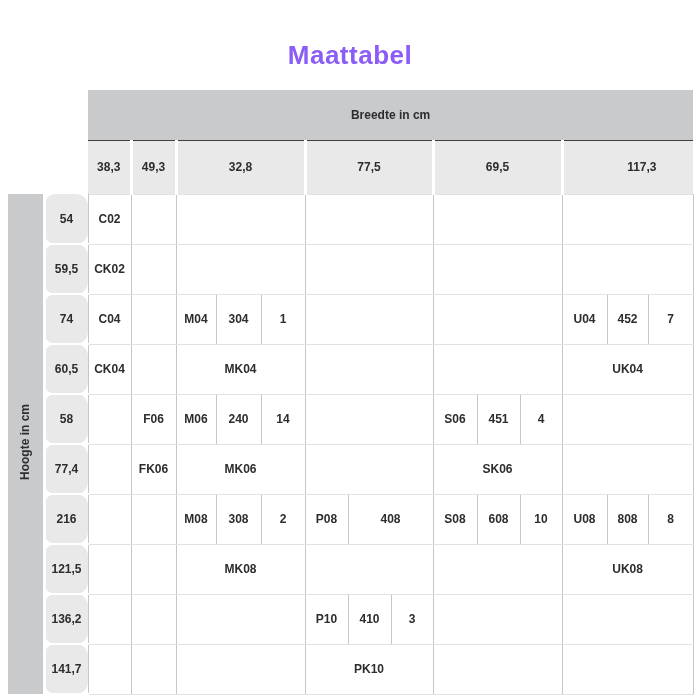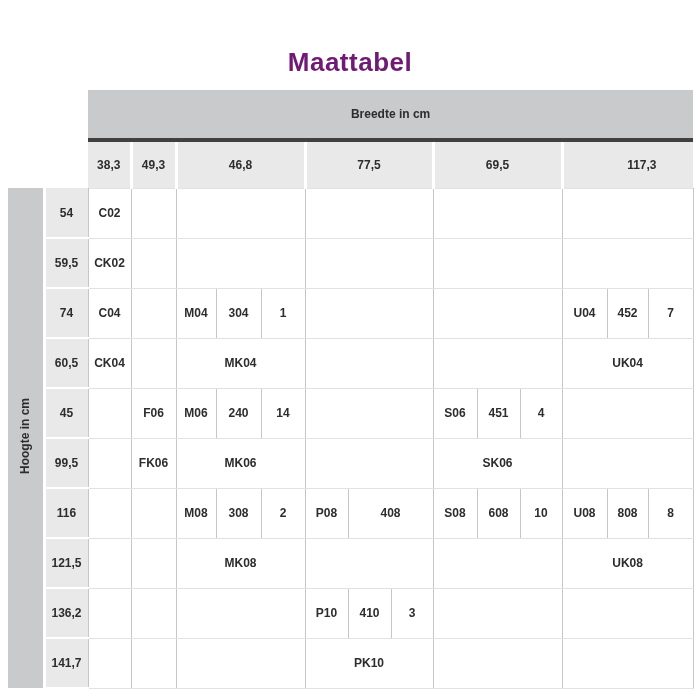--- a/index.html
+++ b/index.html
@@ -1,35 +1,35 @@
 <!DOCTYPE html>
 <html><head>
 <meta charset="utf-8">
 <style>
   html,body{margin:0;padding:0;background:#fff;}
   .page{position:relative;width:700px;height:700px;background:#ffffff;overflow:hidden;
         font-family:"Liberation Sans",sans-serif;}
-  .title{margin:1px;padding-top:46px;text-align:center;font-size:26px;font-weight:bold;
-         color:#701a75;letter-spacing:0.5px;}
+  .title{margin:16px;padding-top:24px;text-align:center;font-size:26px;font-weight:bold;
+         color:#8b5cf6;letter-spacing:0.5px;}
   table.maattabel{position:absolute;left:8px;top:90px;border-collapse:collapse;
                   table-layout:fixed;width:685px;}
   table.maattabel td{padding:0;vertical-align:middle;text-align:center;
                      font-size:12px;font-weight:bold;color:#2d2d2f;overflow:hidden;}
   tr.group-row{height:50px;}
-  tr.hdr-row{height:48px;}
+  tr.hdr-row{height:54px;}
   tbody tr{height:50px;}
   td.corner{background:#ffffff;border:none;}
-  td.groupbar{background:#c9cacb;border-bottom:4px solid #404040;}
+  td.groupbar{background:#c9cacb;border-bottom:1px solid #404040;}
   td.colhdr{background:#e9e9ea;border-right:3px solid #ffffff;}
   td.colhdr:last-child{border-right:none;padding-left:27px;}
   td.vbar{background:#c9cacb;border-right:3px solid #ffffff;}
   td.vbar span{display:inline-block;writing-mode:vertical-rl;transform:rotate(180deg);
                font-size:12px;font-weight:bold;color:#2d2d2f;}
   td.rowlabel{background:#e9e9ea;border-bottom:2px solid #ffffff;
-              border-right:1px solid #c6c6c6;}
+              border-right:1px solid #c6c6c6;border-radius:12px;}
   td.cell{background:#ffffff;border:1px solid;border-color:#e2e2e2 #c6c6c6;}
 </style>
 </head>
 <body>
 
 <div class="page">
   <h1 class="title">Maattabel</h1>
 
   <table class="maattabel">
     <colgroup>
@@ -51,21 +51,21 @@
         <col style="width:45px">
     </colgroup>
     <thead>
       <tr class="group-row">
         <td class="corner" colspan="2" rowspan="2"></td>
         <td class="groupbar" colspan="14">Breedte in cm</td>
       </tr>
       <tr class="hdr-row" id="colhdr-row">
           <td colspan="1" class="colhdr">38,3</td>
           <td colspan="1" class="colhdr">49,3</td>
-          <td colspan="3" class="colhdr">46,8</td>
+          <td colspan="3" class="colhdr">32,8</td>
           <td colspan="3" class="colhdr">77,5</td>
           <td colspan="3" class="colhdr">69,5</td>
           <td colspan="3" class="colhdr">117,3</td>
         </tr>
     </thead>
     <tbody id="body-rows">
         <tr>
           <td rowspan="10" class="vbar"><span>Hoogte in cm</span></td>
           <td class="rowlabel">54</td>
           <td colspan="1" class="cell">C02</td>
@@ -100,43 +100,43 @@
         <tr>
           <td class="rowlabel">60,5</td>
           <td colspan="1" class="cell">CK04</td>
           <td colspan="1" class="cell"></td>
           <td colspan="3" class="cell">MK04</td>
           <td colspan="3" class="cell"></td>
           <td colspan="3" class="cell"></td>
           <td colspan="3" class="cell">UK04</td>
         </tr>
         <tr>
-          <td class="rowlabel">45</td>
+          <td class="rowlabel">58</td>
           <td colspan="1" class="cell"></td>
           <td colspan="1" class="cell">F06</td>
           <td colspan="1" class="cell">M06</td>
           <td colspan="1" class="cell">240</td>
           <td colspan="1" class="cell">14</td>
           <td colspan="3" class="cell"></td>
           <td colspan="1" class="cell">S06</td>
           <td colspan="1" class="cell">451</td>
           <td colspan="1" class="cell">4</td>
           <td colspan="3" class="cell"></td>
         </tr>
         <tr>
-          <td class="rowlabel">99,5</td>
+          <td class="rowlabel">77,4</td>
           <td colspan="1" class="cell"></td>
           <td colspan="1" class="cell">FK06</td>
           <td colspan="3" class="cell">MK06</td>
           <td colspan="3" class="cell"></td>
           <td colspan="3" class="cell">SK06</td>
           <td colspan="3" class="cell"></td>
         </tr>
         <tr>
-          <td class="rowlabel">116</td>
+          <td class="rowlabel">216</td>
           <td colspan="1" class="cell"></td>
           <td colspan="1" class="cell"></td>
           <td colspan="1" class="cell">M08</td>
           <td colspan="1" class="cell">308</td>
           <td colspan="1" class="cell">2</td>
           <td colspan="1" class="cell">P08</td>
           <td colspan="2" class="cell">408</td>
           <td colspan="1" class="cell">S08</td>
           <td colspan="1" class="cell">608</td>
           <td colspan="1" class="cell">10</td>

